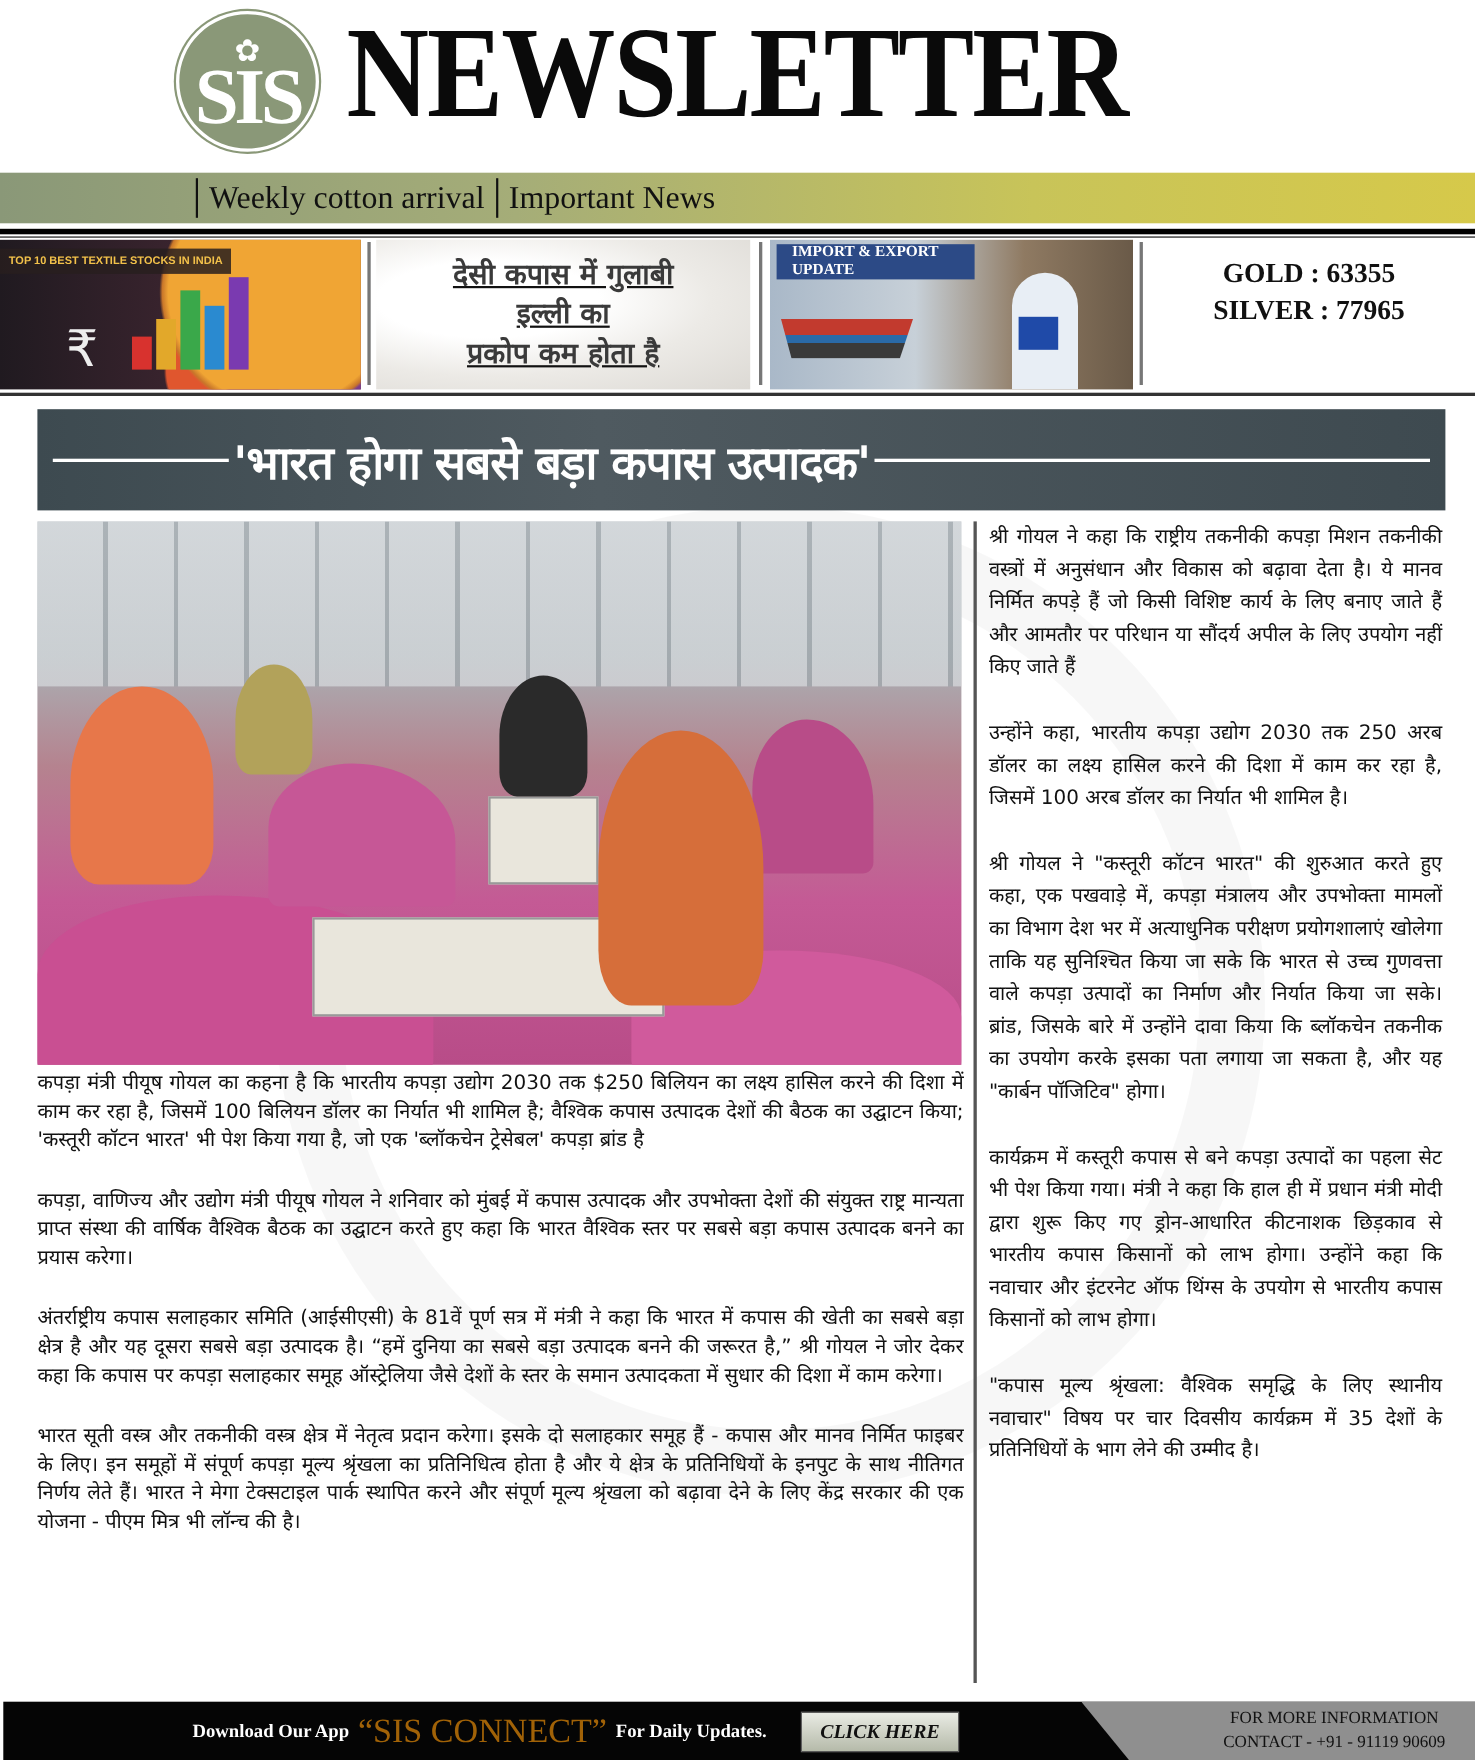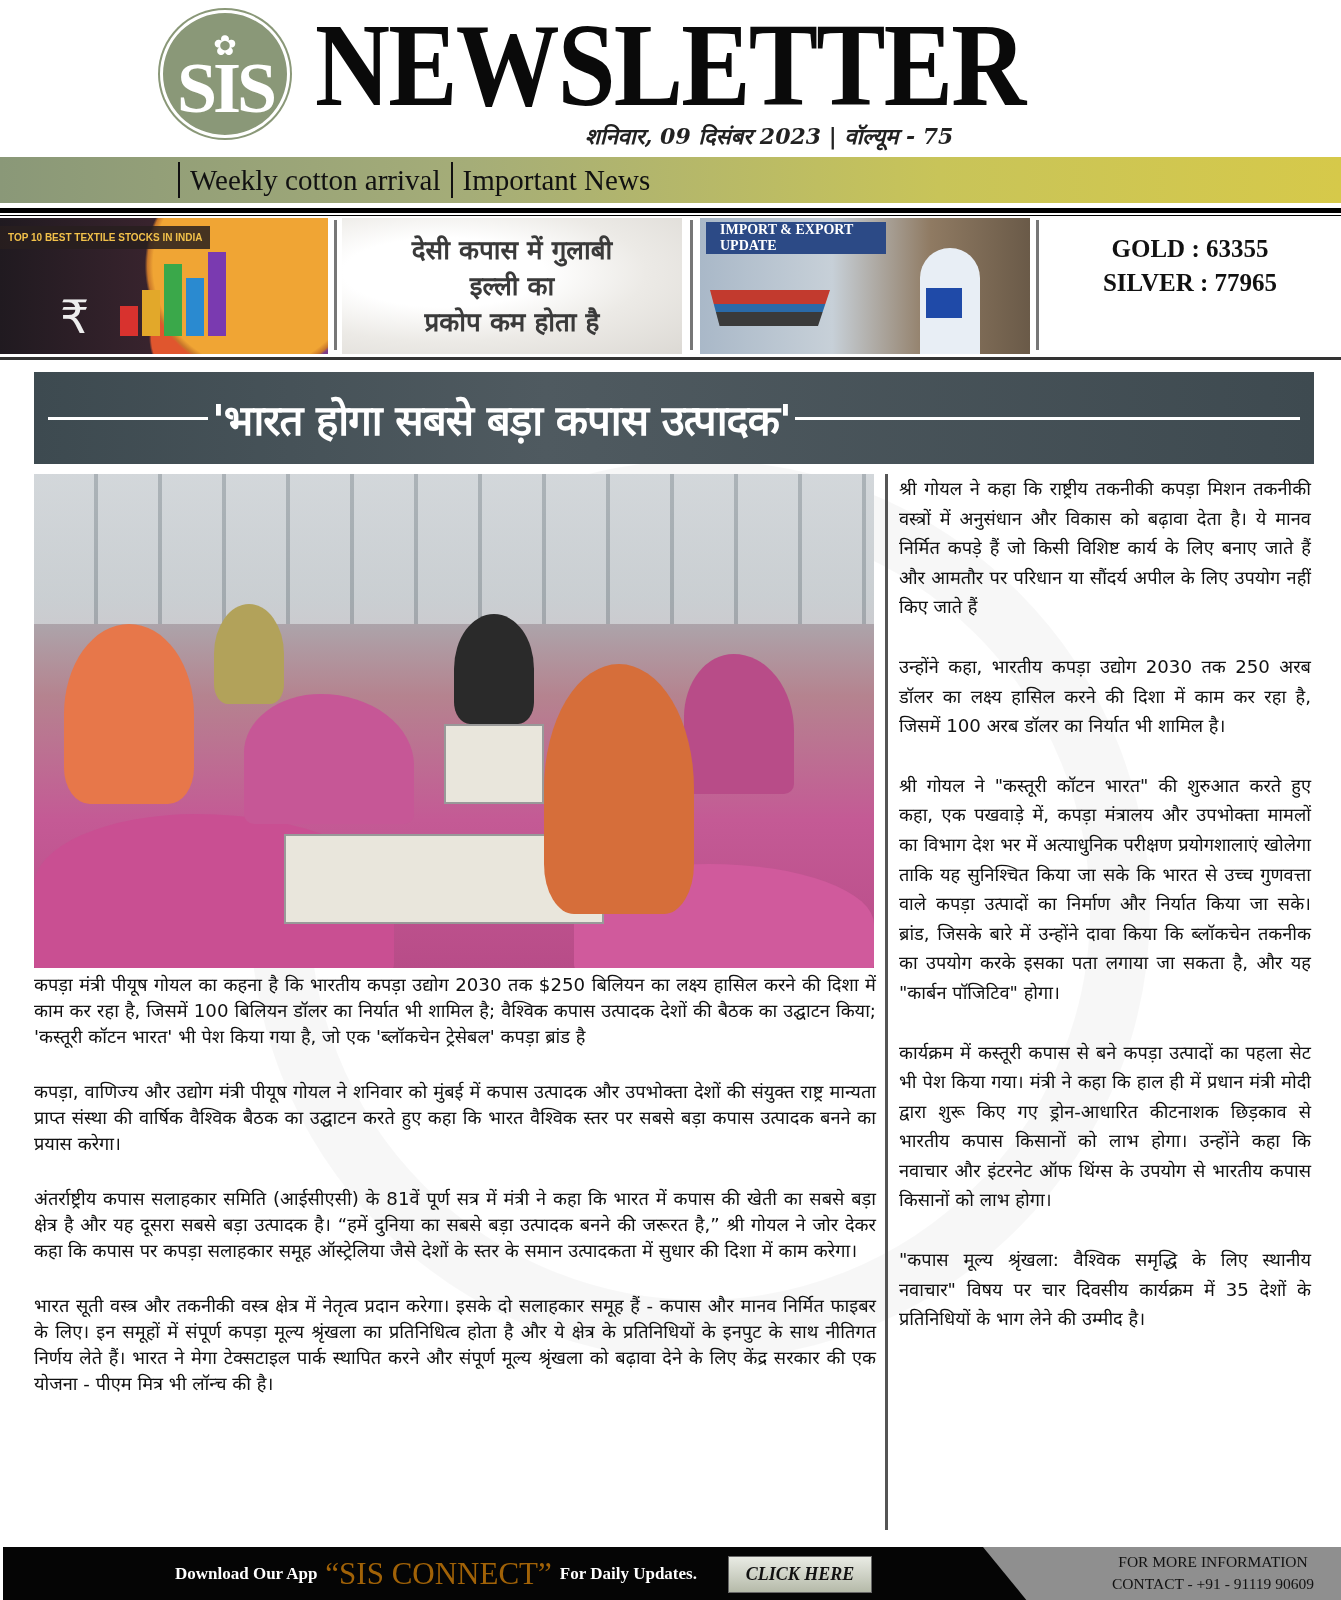--- a/index.html
+++ b/index.html
@@ -15,21 +15,21 @@
   .navband .sep { display: inline-block; width: 2px; height: 36px; background: #111; margin: 0 10px; }
   .rule-thick { position: absolute; left: 0; top: 208px; width: 1341px; height: 5px; background: #000; }
   .rule-thin { position: absolute; left: 0; top: 215px; width: 1341px; height: 1px; background: #000; }
   .promo { position: absolute; top: 218px; height: 136px; overflow: hidden; }
   .promo1 { left: 0; width: 328px; background: radial-gradient(circle at 78% 35%, #f0a534 0 38%, #c9772a 40%, transparent 41%), radial-gradient(circle at 88% 90%, #7d3c8a 0 26%, transparent 27%), radial-gradient(circle at 62% 88%, #e0562e 0 22%, transparent 23%), linear-gradient(90deg, #201a20, #3d2530 55%, #5a3040); }
   .promo1 .tag { position: absolute; left: 0; top: 8px; background: rgba(40,30,30,0.85); color: #f2c14a; font-family: "Liberation Sans", sans-serif; font-size: 10px; font-weight: bold; padding: 6px 8px; }
   .promo1 .bars { position: absolute; left: 120px; bottom: 18px; display: flex; align-items: flex-end; gap: 4px; }
   .promo1 .bars i { display: block; width: 18px; }
   .promo1 .rupee { position: absolute; left: 60px; bottom: 10px; color: #eee; font-size: 46px; font-family: "DejaVu Sans", sans-serif; }
   .vsep { position: absolute; top: 220px; width: 3px; height: 130px; background: #777; }
-  .promo2 { left: 342px; width: 340px; background: radial-gradient(ellipse at 30% 40%, #ffffff 0 30%, #eceae6 60%, #dcd9d4 100%); display: flex; align-items: center; justify-content: center; text-align: center; }
+  .promo2 { left: 342px; width: 340px; background: radial-gradient(ellipse at 30% 40%, #ffffff 0 30%, #eceae6 60%, #dcd9d4 100%); display: flex; align-items: center; justify-content: center; text-align: center; text-decoration: underline; }
   .promo2 div { font-family: "DejaVu Sans", sans-serif; font-size: 26px; line-height: 36px; color: #3a3a3a; font-weight: bold; }
   .promo3 { left: 700px; width: 330px; background: linear-gradient(90deg, #a9b8c8 0%, #c7d0d8 40%, #8f7a62 70%, #6a5a48 100%); }
   .promo3 .band { position: absolute; left: 6px; top: 4px; width: 180px; height: 32px; background: #2c4a86; color: #fff; font-family: "Liberation Serif", serif; font-size: 14px; font-weight: bold; display: flex; align-items: center; padding-left: 14px; }
   .promo3 .ship { position: absolute; left: 10px; bottom: 28px; width: 120px; height: 36px; background: linear-gradient(180deg, #c23a2e 0 40%, #2a6aa8 40% 60%, #3a3a3a 60%); clip-path: polygon(0 0, 100% 0, 90% 100%, 8% 100%); }
   .promo3 .man { position: absolute; right: 50px; top: 30px; width: 60px; height: 106px; background: #e8eef5; border-radius: 30px 30px 0 0; }
   .promo3 .clip { position: absolute; right: 68px; top: 70px; width: 36px; height: 30px; background: #1f4aa8; }
   .prices { position: absolute; left: 1050px; top: 232px; width: 280px; text-align: center; }
   .prices div { font-family: "Liberation Serif", serif; font-weight: bold; font-size: 25px; line-height: 34px; color: #111; }
   .rule2 { position: absolute; left: 0; top: 357px; width: 1341px; height: 3px; background: #333; }
   .headline-bar { position: absolute; left: 34px; top: 372px; width: 1280px; height: 92px; background: linear-gradient(90deg, #3d4a50, #4f5a60 40%, #3e4a50); display: flex; align-items: center; padding: 0 14px; }
@@ -57,21 +57,20 @@
 <body>
 
 <div class="watermark"></div>
 
 <header class="masthead">
   <div class="logo">
     <span class="flower">✿</span>
     <span class="mark">SIS</span>
   </div>
   <div class="title">NEWSLETTER</div>
-  <div class="dateline">शनिवार, 09 दिसंबर 2023 | वॉल्यूम - 75</div>
 </header>
 
 <nav class="navband">
   <i class="sep"></i>
   <span>Weekly cotton arrival</span>
   <i class="sep"></i>
   <span>Important News</span>
 </nav>
 
 <div class="rule-thick"></div>

